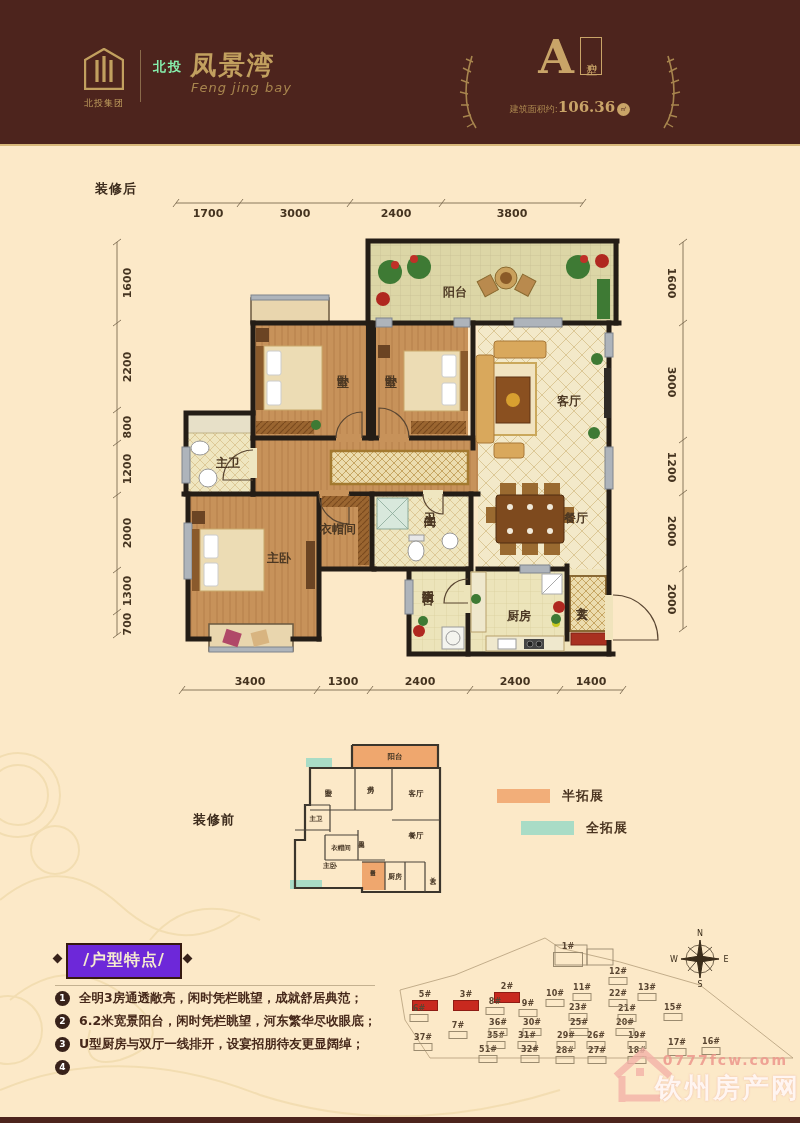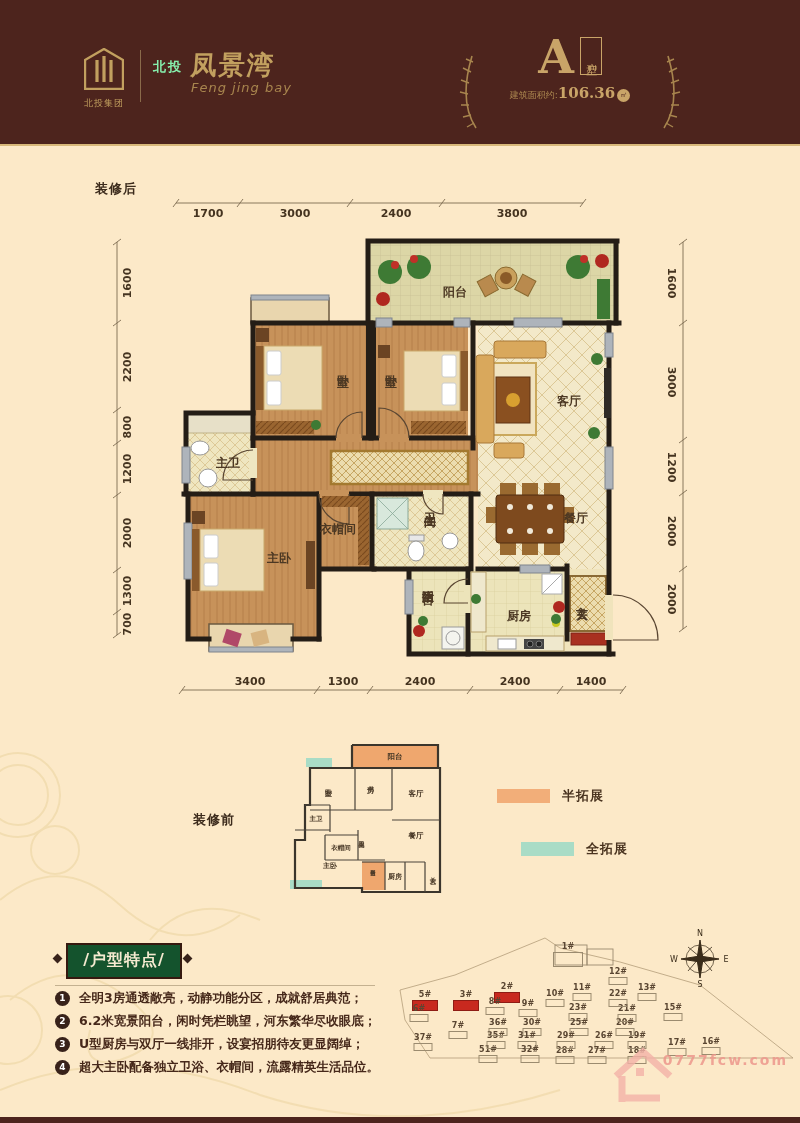--- a/index.html
+++ b/index.html
@@ -20,38 +20,38 @@
              transform:skewX(-4deg);line-height:1;margin-top:4px;}
   .brand-script{color:#a8854e;font-size:13px;font-style:italic;margin-top:2px;letter-spacing:1px;}
 
   .unit-block{position:absolute;left:462px;top:34px;width:216px;height:96px;text-align:center;color:#c9a468;}
   .unit-letter{font-family:"DejaVu Serif","Liberation Serif",serif;font-size:46px;font-weight:bold;
                color:#c9a468;display:inline-block;vertical-align:top;line-height:1;}
   .unit-type{display:inline-block;vertical-align:top;margin-left:6px;margin-top:3px;
              border:1px solid #c9a468;padding:3px 3px;font-size:11px;line-height:1.25;
              writing-mode:vertical-rl;letter-spacing:2px;height:30px;color:#c9a468;}
   .unit-sub{font-size:19px;font-weight:bold;letter-spacing:2px;color:#c9a468;margin-top:4px;white-space:nowrap;}
-  .unit-area{font-size:9px;color:#b08c52;margin-top:4px;}
+  .unit-area{font-size:9px;color:#b08c52;margin-top:18px;}
   .unit-area b{font-family:"DejaVu Serif","Liberation Serif",serif;font-size:15px;color:#c9a468;}
   .unit-unit{display:inline-block;width:13px;height:13px;border-radius:50%;background:#c9a468;
              color:#4d241d;font-size:7px;line-height:13px;text-align:center;vertical-align:1px;margin-left:2px;}
 
   
   .stage-label{position:absolute;font-size:13px;font-weight:bold;color:#3c2b1c;letter-spacing:1px;}
   .dim{position:absolute;font-size:11px;font-weight:bold;color:#453420;transform:translate(-50%,-50%);white-space:nowrap;}
   .dim.v-l{transform:translate(-50%,-50%) rotate(-90deg);}
   .dim.v-r{transform:translate(-50%,-50%) rotate(90deg);}
 
   
   .legend-row{position:absolute;display:flex;align-items:center;}
   .legend-swatch{width:53px;height:14px;margin-right:12px;}
   .legend-label{font-size:13px;font-weight:bold;color:#4a3420;letter-spacing:1px;}
 
   
-  .feat-title-box{position:absolute;left:66px;top:943px;width:112px;height:32px;background:#14532d;
+  .feat-title-box{position:absolute;left:66px;top:943px;width:112px;height:32px;background:#6d28d9;
                   border:2px solid #36190f;color:#f5ead0;font-size:16px;font-weight:bold;
                   text-align:center;line-height:30px;letter-spacing:1px;}
   .feat-diamond{position:absolute;width:7px;height:7px;background:#38221a;transform:rotate(45deg);}
   .feat-divider{position:absolute;left:55px;top:985px;width:320px;height:1px;background:#c8b röt590;background:#c4b190;}
   .feat-row{position:absolute;left:55px;width:340px;height:20px;display:flex;align-items:center;}
   .feat-num{flex:0 0 15px;width:15px;height:15px;border-radius:50%;background:#38221a;color:#fff;
             font-size:9px;font-weight:bold;text-align:center;line-height:15px;margin-right:9px;}
   .feat-text{font-size:12.5px;font-weight:bold;color:#46281a;white-space:nowrap;}
 
   
@@ -446,45 +446,44 @@
       <text x="95" y="128" text-anchor="middle" font-size="5" style="writing-mode:vertical-rl">生活阳台</text>
       <text x="117" y="141" text-anchor="middle" font-size="7">厨房</text>
       <text x="155" y="134" text-anchor="middle" font-size="6.5" style="writing-mode:vertical-rl">玄关</text>
     </g>
   </svg>
 
   <div class="legend-row" style="left:497px;top:787px;">
     <div class="legend-swatch" id="legend-swatch-0" style="background: rgb(242, 174, 121);"></div>
     <div class="legend-label">半拓展</div>
   </div>
-  <div class="legend-row" style="left:497px;top:840px;padding-left:24px;">
+  <div class="legend-row" style="left:497px;top:819px;padding-left:24px;">
     <div class="legend-swatch" id="legend-swatch-1" style="background: rgb(169, 220, 198);"></div>
     <div class="legend-label">全拓展</div>
   </div>
 
   <div class="feat-diamond" style="left:54px;top:955px;"></div>
   <div class="feat-title-box">/户型特点/</div>
   <div class="feat-diamond" style="left:184px;top:955px;"></div>
   <div class="feat-divider"></div>
 
   <div class="feat-row" style="top:988px;">
     <span class="feat-num">1</span>
-    <span class="feat-text">全明3房通透敞亮，动静功能分区，成就舒居典范；</span>
+    <span class="feat-text">全明3房通透敞亮，闲时凭栏眺望，成就舒居典范；</span>
   </div>
   <div class="feat-row" style="top:1011px;">
     <span class="feat-num">2</span>
     <span class="feat-text">6.2米宽景阳台，闲时凭栏眺望，河东繁华尽收眼底；</span>
   </div>
   <div class="feat-row" style="top:1034px;">
     <span class="feat-num">3</span>
     <span class="feat-text">U型厨房与双厅一线排开，设宴招朋待友更显阔绰；</span>
   </div>
   <div class="feat-row" style="top:1057px;">
     <span class="feat-num">4</span>
-    <span class="feat-text">超大主卧配备独立卫浴、衣帽间，流露精英生活品位。</span>
   </div>
 
   <div class="sitemap">
     <svg class="abs" style="left:0;top:0;" width="405" height="145" viewBox="0 0 405 145">
       <polyline points="5,65 60,50 150,13 165,23 225,37 305,60 398,133 35,133 10,95 5,65" fill="none" stroke="#b09a76" stroke-width="0.9" opacity="0.85"></polyline>
       <rect x="160" y="20" width="32" height="20" fill="none" stroke="#9b8b6f" stroke-width="0.9"></rect>
       <rect x="192" y="24" width="26" height="16" fill="none" stroke="#9b8b6f" stroke-width="0.9"></rect>
     </svg>
     <div id="buildings">
         <div class="bldg big" style="left: 173px; top: 18px;">
@@ -568,21 +567,21 @@
           <div class="blk"></div>
         </div>
         <div class="bldg" style="left: 183px; top: 79px;">
           <div class="lbl">23#</div>
           <div class="blk"></div>
         </div>
         <div class="bldg" style="left: 184px; top: 94px;">
           <div class="lbl">25#</div>
           <div class="blk"></div>
         </div>
-        <div class="bldg" style="left: 201px; top: 107px; margin-left: 8px;">
+        <div class="bldg" style="left: 201px; top: 107px;">
           <div class="lbl">26#</div>
           <div class="blk"></div>
         </div>
         <div class="bldg" style="left: 202px; top: 122px;">
           <div class="lbl">27#</div>
           <div class="blk"></div>
         </div>
         <div class="bldg" style="left: 170px; top: 122px;">
           <div class="lbl">28#</div>
           <div class="blk"></div>
@@ -635,16 +634,17 @@
     <text x="56" y="34" text-anchor="middle" font-size="8" fill="#3a2c1a">E</text>
   </svg>
 
   <div class="wm">
     <svg class="abs" style="left:2px;top:2px;" width="62" height="58" viewBox="0 0 62 58">
       <path d="M4,30 L31,6 L58,30" fill="none" stroke="rgba(243,178,168,0.8)" stroke-width="7"></path>
       <path d="M10,30 V56 M10,52 H48" fill="none" stroke="rgba(243,178,168,0.8)" stroke-width="7"></path>
       <rect x="24" y="22" width="8" height="8" fill="rgba(243,178,168,0.8)"></rect>
     </svg>
     <div class="wm-url">0777fcw.com</div>
+    <div class="wm-site">钦州房产网</div>
   </div>
 
   <div class="bottom-strip"></div>
 </div>
 
 </body></html>

